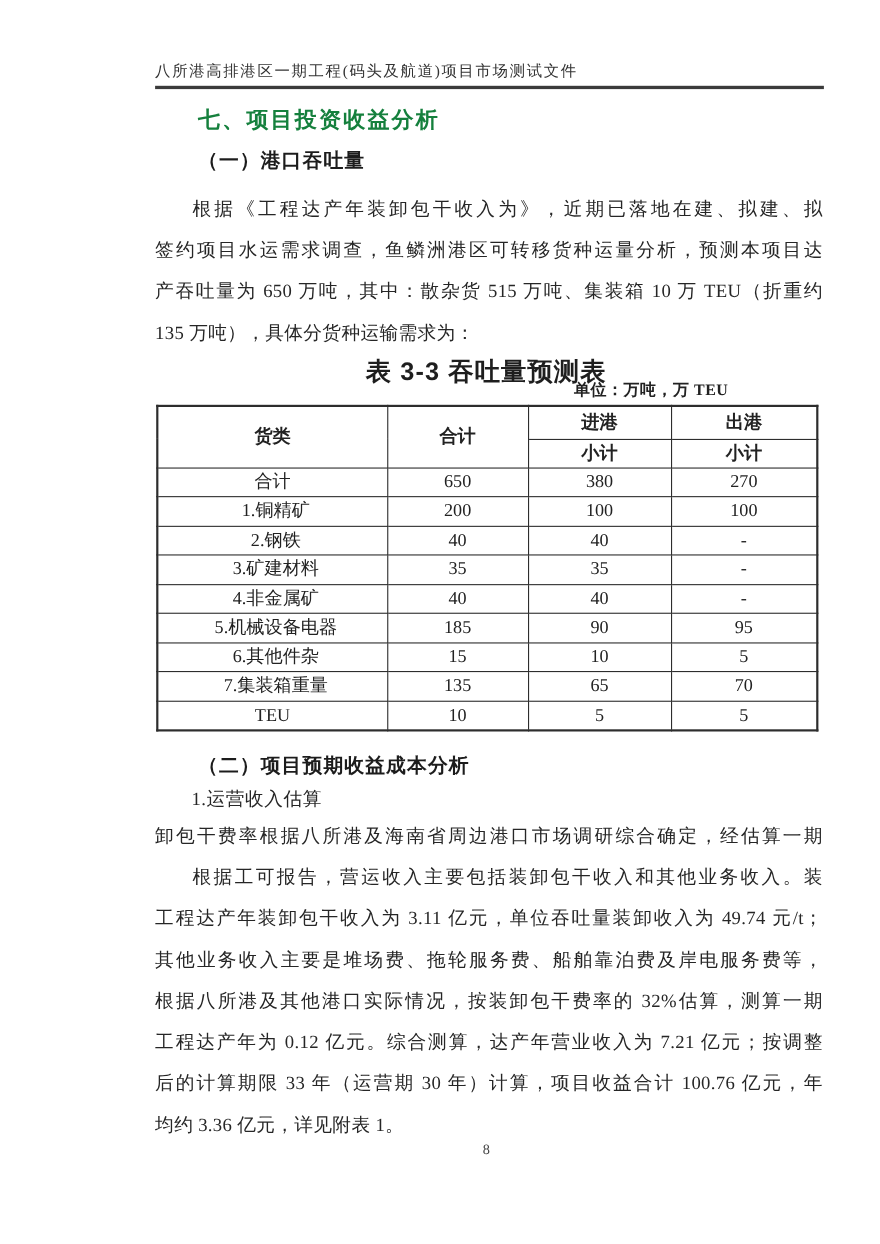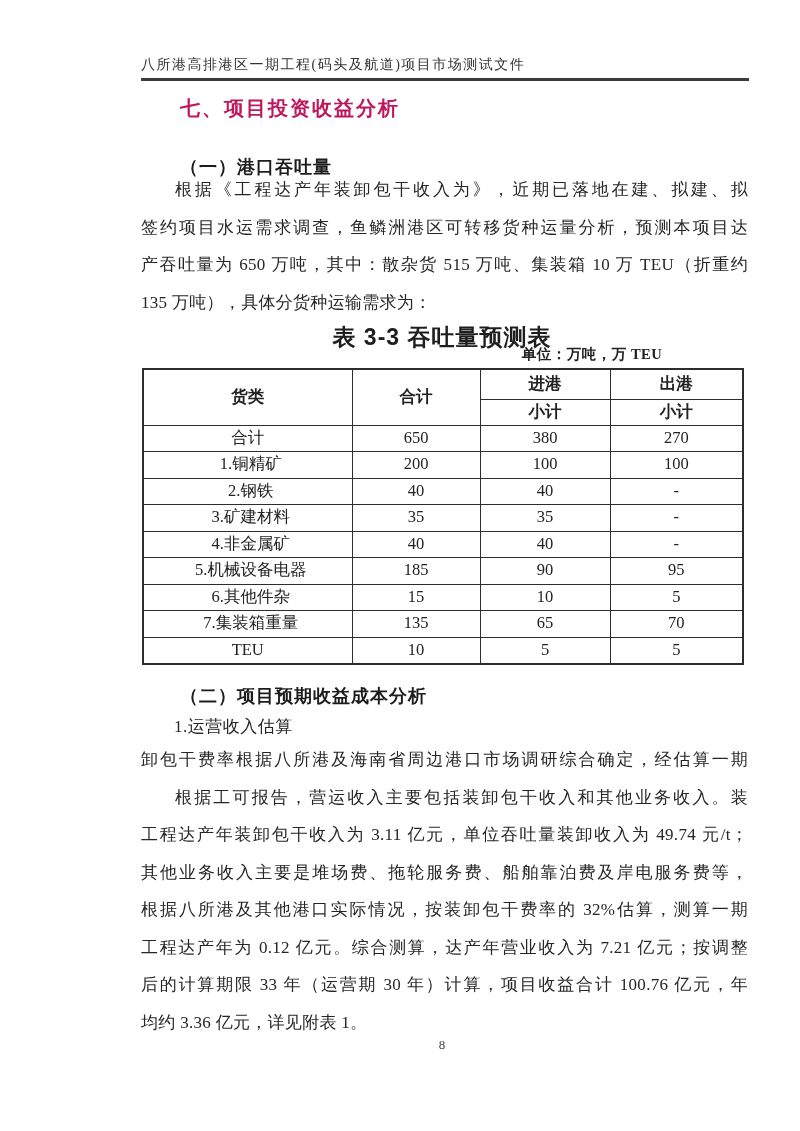--- a/index.html
+++ b/index.html
@@ -10,27 +10,27 @@
   }
   .header-text{
     position:absolute;left:97px;top:56px;font-size:14px;letter-spacing:1.5px;
     color:#333333;white-space:nowrap;
   }
   .header-rule{
     position:absolute;left:97px;top:78px;width:608px;height:3px;background:#3b3b3b;
   }
   .doc-title{
     position:absolute;left:136px;top:95px;font-size:20px;font-weight:bold;
-    font-family:"Liberation Sans","DejaVu Sans",sans-serif;letter-spacing:2px;color:#be185d;
+    font-family:"Liberation Sans","DejaVu Sans",sans-serif;letter-spacing:2px;color:#15803d;
   }
   .h-sec{
     position:absolute;font-size:18px;font-weight:bold;color:#1c1c1c;
     font-family:"Liberation Sans","DejaVu Sans",sans-serif;letter-spacing:1px;white-space:nowrap;
   }
-  #sec1{left:136px;top:155px;}
+  #sec1{left:136px;top:134px;}
   #sec2{left:136px;top:684px;}
   .sub-head{position:absolute;left:130px;top:715px;font-size:17px;letter-spacing:0.5px;}
   .para{position:absolute;left:97px;width:607px;}
   #para1{top:171px;}
   #para2{top:741px;}
   .tline{height:37.5px;line-height:37.5px;font-size:17px;text-align:justify;letter-spacing:0.3px;}
   .tline.jl{text-align-last:justify;}
   .tline.indent{text-indent:34px;}
   .caption{
     position:absolute;left:0;top:322px;width:796px;text-align:center;

